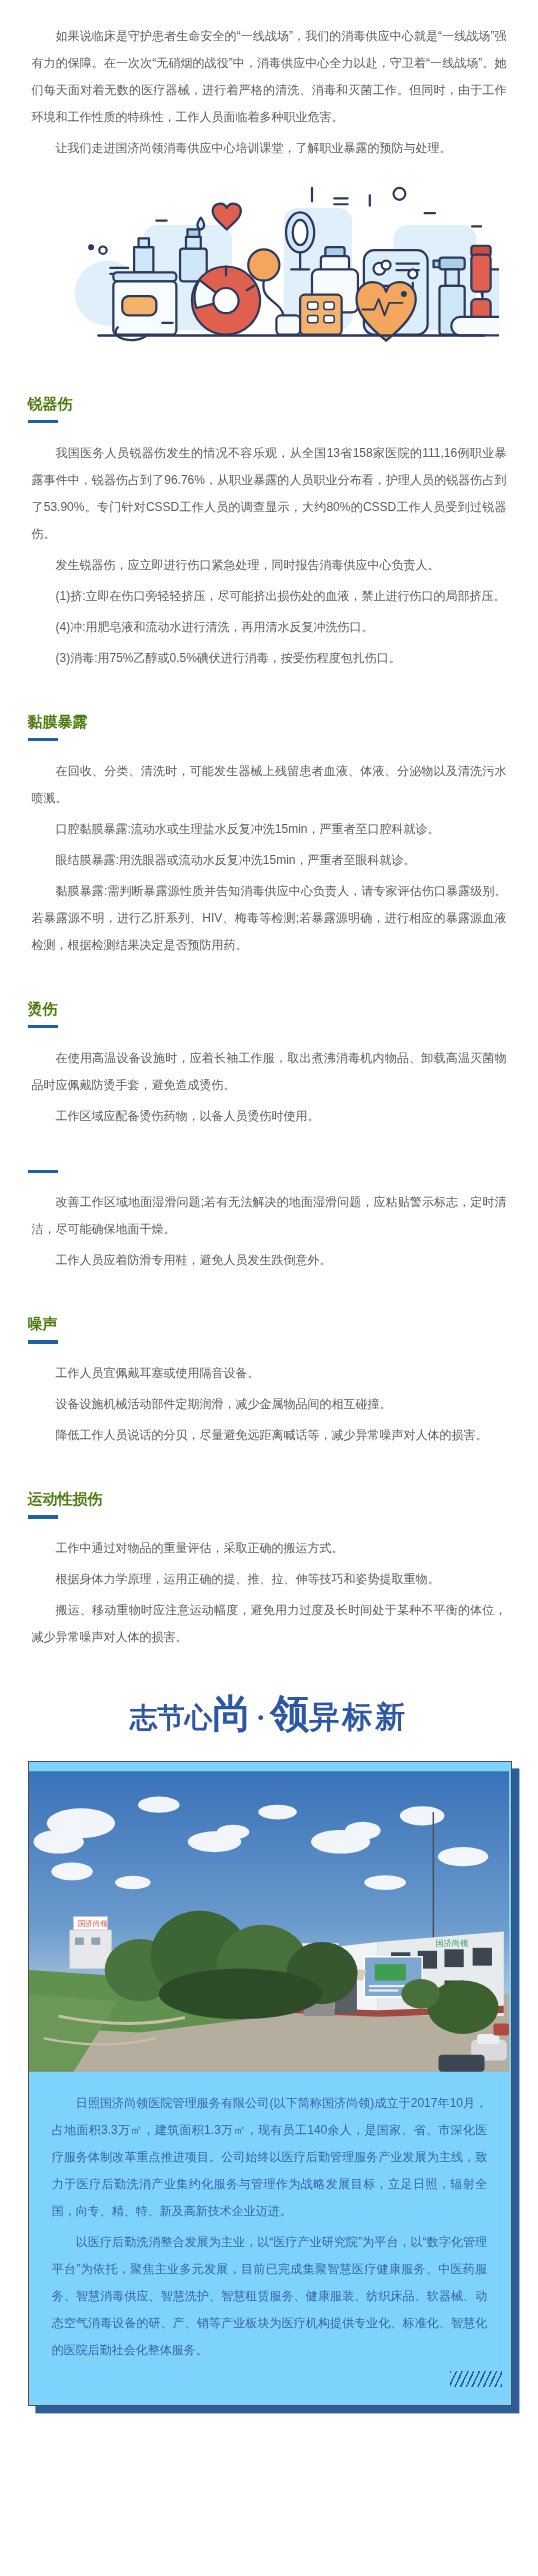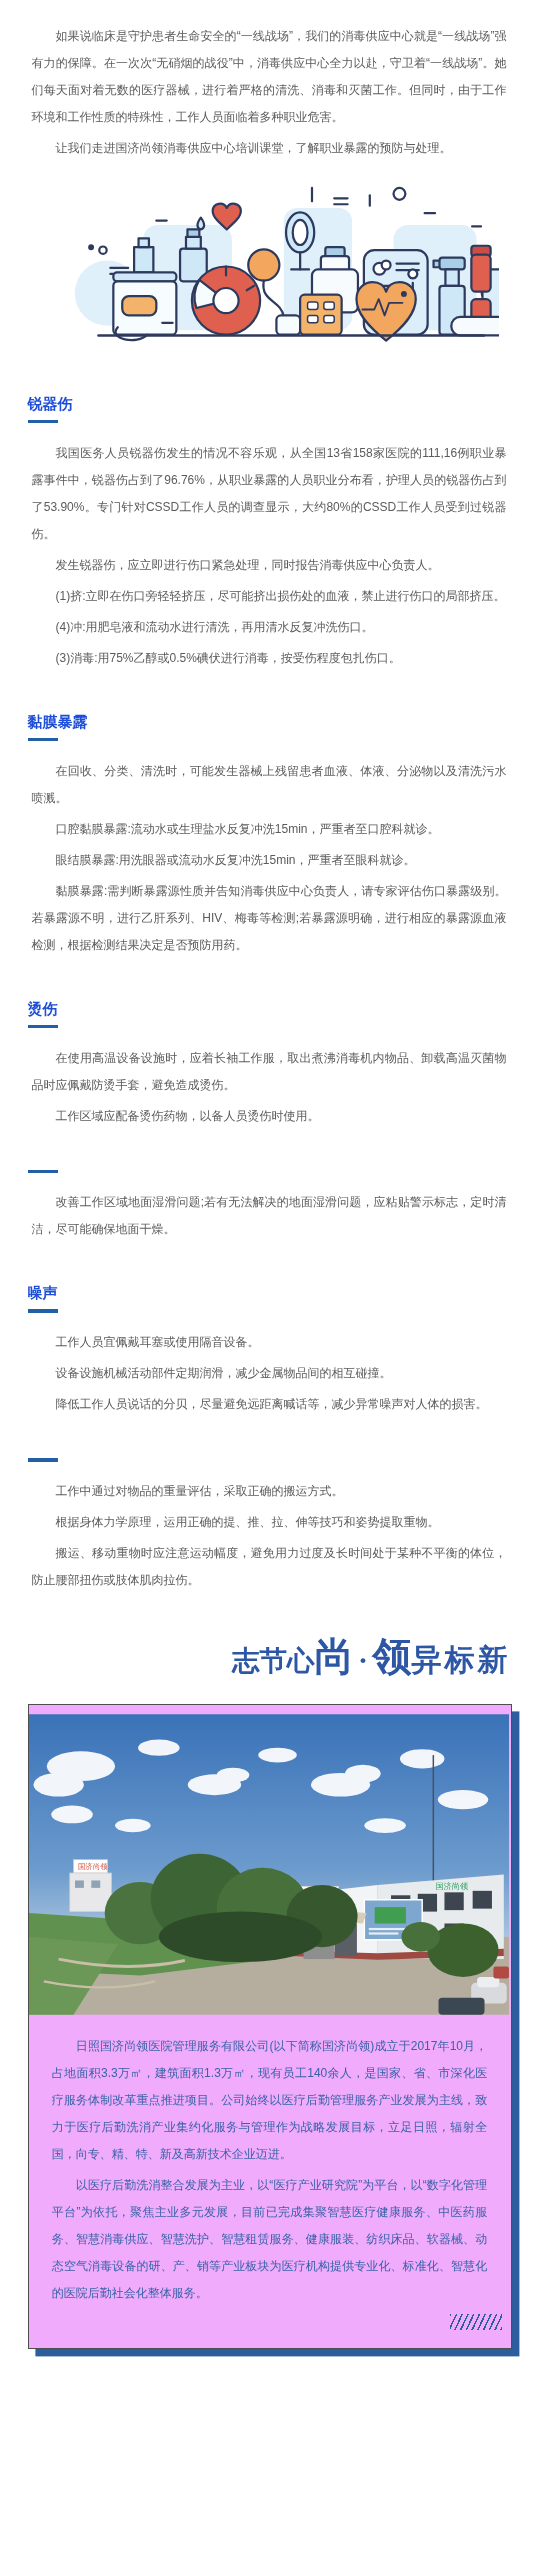--- a/index.html
+++ b/index.html
@@ -2,30 +2,30 @@
 <html style="font-size:12px"><head>
 <meta charset="utf-8">
 <style>
   html,body{margin:0;padding:0;background:#ffffff;}
   body{width:538px;font-family:"Liberation Sans","DejaVu Sans",sans-serif;}
   .page{width:483px;margin:0 auto;padding-top:19.3px;padding-bottom:15px;}
   p.body{font-size:12px;line-height:27px;color:#5b5b5b;text-indent:2em;margin:4px;text-align:justify;}
   p.body.blue{color:#3a62a8;}
   .illus-wrap{margin-top:19.3px;text-align:center;}
   .section{margin-top:40px;}
-  .section h2{font-size:15px;font-weight:bold;color:#1d4ed8;margin:0;line-height:19.3px;}
+  .section h2{font-size:15px;font-weight:bold;color:#4d7c0f;margin:0;line-height:19.3px;}
   .sec-bar{width:30px;height:3.7px;background:#2160a6;margin:6.7px 0 16.3px 0;}
   .closing{margin-top:37px;}
-  .callig{margin-top:36px;text-align:right;color:#2d57a5;font-family:"Liberation Serif","DejaVu Serif",serif;font-weight:bold;white-space:nowrap;}
+  .callig{margin-top:36px;text-align:center;color:#2d57a5;font-family:"Liberation Serif","DejaVu Serif",serif;font-weight:bold;white-space:nowrap;}
   .callig .c1{font-size:27.5px;}
   .callig .c2{font-size:39px;}
   .callig .c3{font-size:30px;margin:0 4.5px;}
   .callig .c4{font-size:39px;}
   .callig .c5{font-size:30px;letter-spacing:3px;}
-  .card{position:relative;margin-top:19.3px;background:#f0abfc;border:0.7px solid #4e4e4e;box-shadow:7.4px 7.4px 0 #2e5d9e;width:482px;}
+  .card{position:relative;margin-top:19.3px;background:#7dd3fc;border:0.7px solid #4e4e4e;box-shadow:7.4px 7.4px 0 #2e5d9e;width:482px;}
   .card .photo{display:block;margin:9.7px 0.7px 0 0.7px;}
   .card .card-text{padding:13.4px 19.3px 37px 19.3px;}
   .hatch{position:absolute;right:9px;bottom:18px;width:52px;height:16.3px;
          background:repeating-linear-gradient(115deg,#2e5d9e 0px,#2e5d9e 1.5px,transparent 1.5px,transparent 5.2px);}
 </style>
 </head>
 <body>
 
 <div class="page">
 
@@ -145,35 +145,37 @@
   <div class="section">
     <h2>烫伤</h2>
     <div class="sec-bar"></div>
     <p class="body">在使用高温设备设施时，应着长袖工作服，取出煮沸消毒机内物品、卸载高温灭菌物品时应佩戴防烫手套，避免造成烫伤。</p>
     <p class="body">工作区域应配备烫伤药物，以备人员烫伤时使用。</p>
   </div>
 
   <div class="section">
     <div class="sec-bar"></div>
     <p class="body">改善工作区域地面湿滑问题;若有无法解决的地面湿滑问题，应粘贴警示标志，定时清洁，尽可能确保地面干燥。</p>
+    <p class="body">工作人员应着防滑专用鞋，避免人员发生跌倒意外。</p>
   </div>
 
   <div class="section">
     <h2>噪声</h2>
     <div class="sec-bar"></div>
     <p class="body">工作人员宜佩戴耳塞或使用隔音设备。</p>
     <p class="body">设备设施机械活动部件定期润滑，减少金属物品间的相互碰撞。</p>
     <p class="body">降低工作人员说话的分贝，尽量避免远距离喊话等，减少异常噪声对人体的损害。</p>
   </div>
 
   <div class="section">
+    <h2>运动性损伤</h2>
     <div class="sec-bar"></div>
     <p class="body">工作中通过对物品的重量评估，采取正确的搬运方式。</p>
     <p class="body">根据身体力学原理，运用正确的提、推、拉、伸等技巧和姿势提取重物。</p>
-    <p class="body">搬运、移动重物时应注意运动幅度，避免用力过度及长时间处于某种不平衡的体位，防止腰部扭伤或肢体肌肉拉伤。</p>
+    <p class="body">搬运、移动重物时应注意运动幅度，避免用力过度及长时间处于某种不平衡的体位，减少异常噪声对人体的损害。</p>
   </div>
 
 
   <div class="callig">
     <span class="c1">志节心</span><span class="c2">尚</span><span class="c3">·</span><span class="c4">领</span><span class="c5">异标新</span>
   </div>
 
   <div class="card">
     <svg class="photo" width="480" height="301" viewBox="0 0 647 405">
       <defs>

